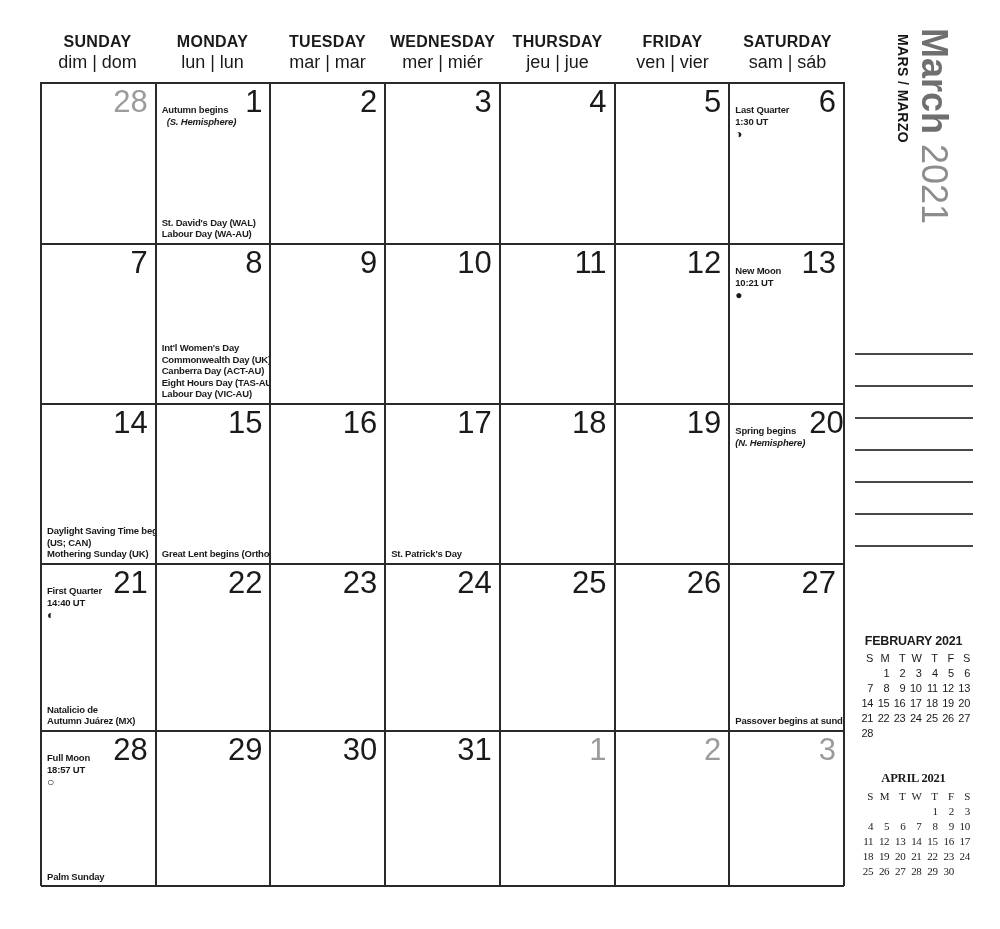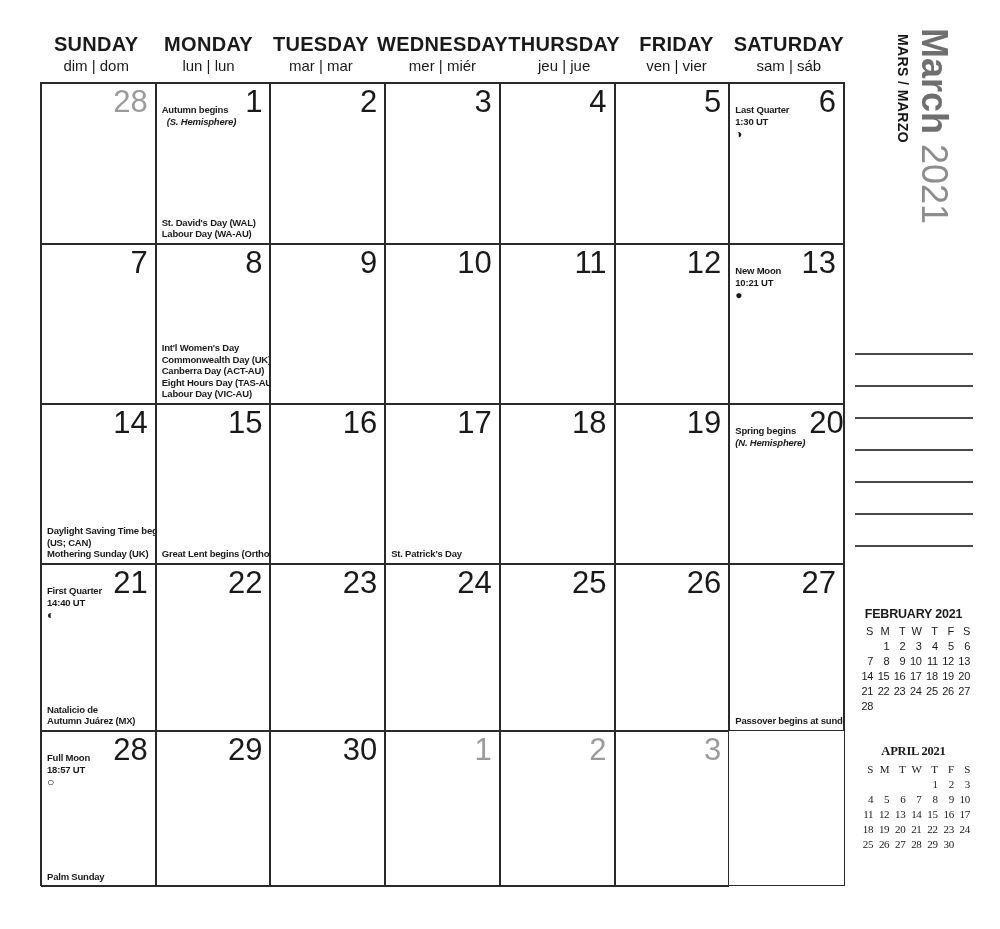--- a/index.html
+++ b/index.html
@@ -5,22 +5,22 @@
   html,body { margin:0; padding:0; }
   body {
     width:1000px; height:929px; background:#ffffff; position:relative;
     font-family:"Liberation Sans", sans-serif; color:#1a1a1a; overflow:hidden;
   }
 
   
   .day-headers { position:absolute; left:40px; top:33px; width:805px;
     display:grid; grid-template-columns:repeat(7,1fr); }
   .day-header { text-align:center; }
-  .day-name { font-size:20px; font-weight:bold; letter-spacing:0.3px; }
-  .day-sub  { font-size:15px; margin-top:1px; }
+  .day-name { font-size:16px; font-weight:bold; letter-spacing:0.3px; }
+  .day-sub  { font-size:18px; margin-top:1px; }
 
   
   .calendar-grid { position:absolute; left:40px; top:82px; width:805px; height:804px;
     display:grid; grid-template-columns:repeat(7,1fr);
     grid-template-rows:161px 160px 160px 167px 156px;
     border:1px solid #2a2a2a; box-sizing:border-box; background:#fff; }
   .day-cell { position:relative; border:1px solid #2a2a2a; box-sizing:border-box; overflow:hidden; }
   .cell-top { display:flex; align-items:flex-start; }
   .top-note { flex:1 1 auto; padding:20px 2px 0 5px; }
   .day-number { margin-left:auto; padding:2px 7px 0 2px; font-size:31px; line-height:1.05;
@@ -39,21 +39,21 @@
   .month-title .year { color:#8d8d8d; }
   .month-title .year::before { content:" "; white-space:pre; }
   .month-subtitle { position:absolute; left:896px; top:34px; writing-mode:vertical-rl;
     font-size:14px; font-weight:bold; letter-spacing:0.4px; color:#151515; line-height:1; }
 
   
   .note-rules { position:absolute; left:855px; top:353px; width:118px; }
   .note-rule { height:2px; background:#4a4a4a; margin-bottom:30px; }
 
   
-  .mini-cal { position:absolute; left:857px; width:113px; }
+  .mini-cal { position:absolute; left:857px; width:113px;margin-top:27px; }
   .mini-feb { top:607px; }
   .mini-apr { top:744px;font-family:Liberation Serif, serif; }
   .mini-title { text-align:center; font-size:12.5px; font-weight:bold; letter-spacing:-0.2px;
     margin-bottom:3px; white-space:nowrap; }
   .mini-grid { display:grid; grid-template-columns:repeat(7,1fr); }
   .mini-cell { text-align:right; font-size:11px; line-height:15px; height:15px;
     letter-spacing:-0.3px; }
   .mini-dow { font-weight:normal; }
 </style>
 </head>
@@ -297,20 +297,25 @@
       </div>
     </div>
     <div class="day-cell">
       <div class="cell-top">
         <div class="day-number">29</div>
       </div>
     </div>
     <div class="day-cell">
       <div class="cell-top">
         <div class="day-number">30</div>
+      </div>
+    </div>
+    <div class="day-cell">
+      <div class="cell-top">
+        <div class="day-number">31</div>
       </div>
     </div>
     <div class="day-cell">
       <div class="cell-top">
         <div class="day-number outside">1</div>
       </div>
     </div>
     <div class="day-cell">
       <div class="cell-top">
         <div class="day-number outside">2</div>

